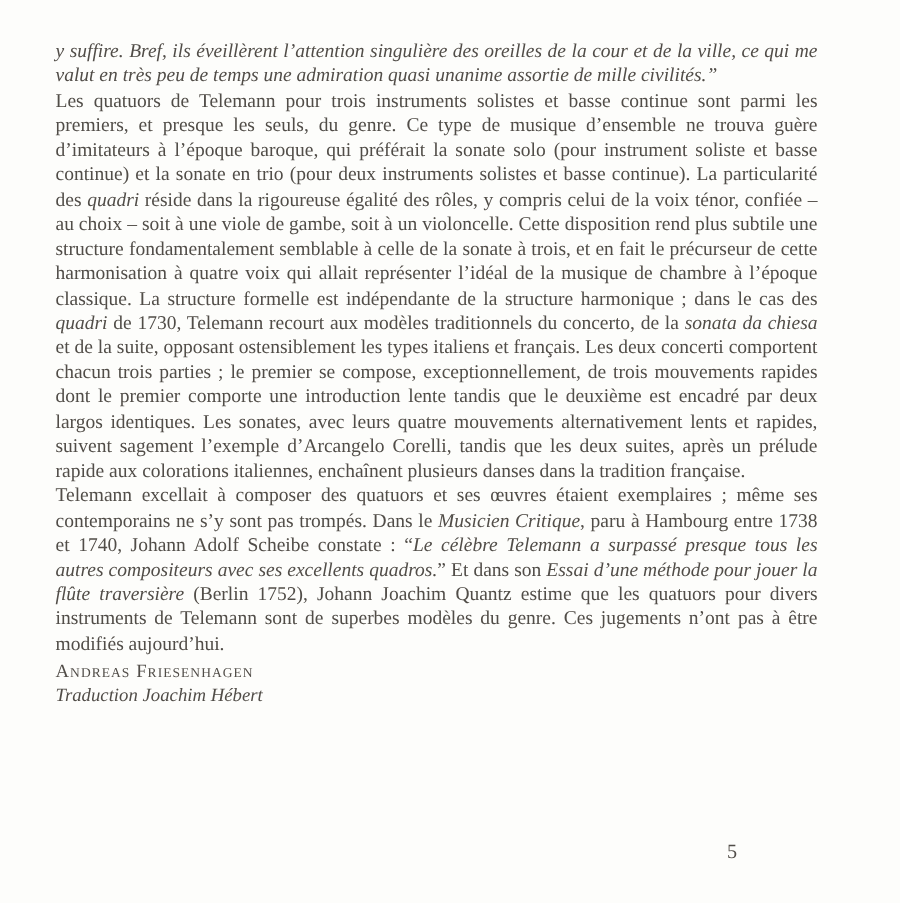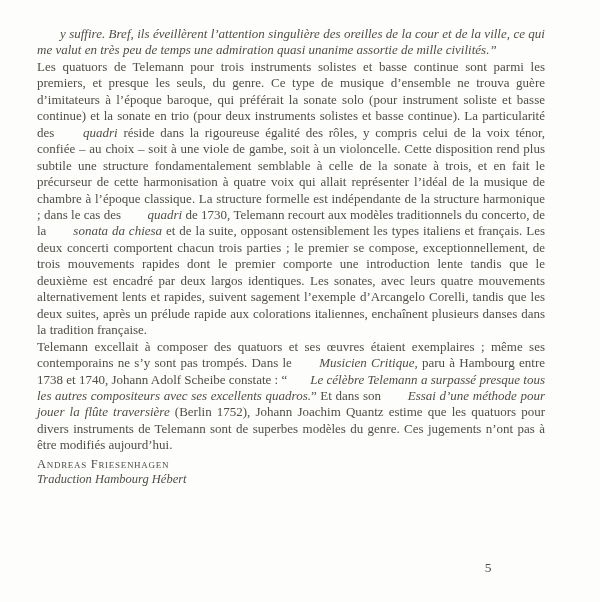--- a/index.html
+++ b/index.html
@@ -14,21 +14,21 @@
     position: absolute;
     left: 37px;
     top: 26px;
     width: 508px;
     font-size: 13px;
     line-height: 16.45px;
     text-align: justify;
     text-justify: inter-word;
   }
   .text-block p { margin: 0; padding: 0; }
-  .text-block i { font-style: italic; margin-left: 23px; }
+  .text-block i { font-style: italic; }
   .signature {
     margin-top: 3px;
     text-align: left;
     padding-right: 72px;
   }
   .author {
     font-variant: small-caps;
     letter-spacing: 0.7px;
     font-size: 12.5px;
     line-height: 15.5px;
@@ -51,17 +51,17 @@
 <body style="background: rgb(253, 253, 251); color: rgb(81, 77, 72);">
 
 <div class="text-block">
   <div id="paragraphs">
       <p><i>y suffire. Bref, ils éveillèrent l’attention singulière des oreilles de la cour et de la ville, ce qui me valut en très peu de temps une admiration quasi unanime assortie de mille civilités.”</i></p>
       <p><span>Les quatuors de Telemann pour trois instruments solistes et basse continue sont parmi les premiers, et presque les seuls, du genre. Ce type de musique d’ensemble ne trouva guère d’imitateurs à l’époque baroque, qui préférait la sonate solo (pour instrument soliste et basse continue) et la sonate en trio (pour deux instruments solistes et basse continue). La particularité des </span><i>quadri</i><span> réside dans la rigoureuse égalité des rôles, y compris celui de la voix ténor, confiée – au choix – soit à une viole de gambe, soit à un violoncelle. Cette disposition rend plus subtile une structure fondamentalement semblable à celle de la sonate à trois, et en fait le précurseur de cette harmonisation à quatre voix qui allait représenter l’idéal de la musique de chambre à l’époque classique. La structure formelle est indépendante de la structure harmonique ; dans le cas des </span><i>quadri</i><span> de 1730, Telemann recourt aux modèles traditionnels du concerto, de la </span><i>sonata da chiesa</i><span> et de la suite, opposant ostensiblement les types italiens et français. Les deux concerti comportent chacun trois parties ; le premier se compose, exceptionnellement, de trois mouvements rapides dont le premier comporte une introduction lente tandis que le deuxième est encadré par deux largos identiques. Les sonates, avec leurs quatre mouvements alternativement lents et rapides, suivent sagement l’exemple d’Arcangelo Corelli, tandis que les deux suites, après un prélude rapide aux colorations italiennes, enchaînent plusieurs danses dans la tradition française.</span></p>
       <p><span>Telemann excellait à composer des quatuors et ses œuvres étaient exemplaires ; même ses contemporains ne s’y sont pas trompés. Dans le </span><i>Musicien Critique</i><span>, paru à Hambourg entre 1738 et 1740, Johann Adolf Scheibe constate : “</span><i>Le célèbre Telemann a surpassé presque tous les autres compositeurs avec ses excellents quadros.</i><span>” Et dans son </span><i>Essai d’une méthode pour jouer la flûte traversière</i><span> (Berlin 1752), Johann Joachim Quantz estime que les quatuors pour divers instruments de Telemann sont de superbes modèles du genre. Ces jugements n’ont pas à être modifiés aujourd’hui.</span></p>
     </div>
   <div class="signature">
     <div class="author">Andreas Friesenhagen</div>
-    <div class="translator">Traduction Hambourg Hébert</div>
+    <div class="translator">Traduction Joachim Hébert</div>
   </div>
 </div>
 
 <div class="page-number">5</div>
 
 </body></html>

